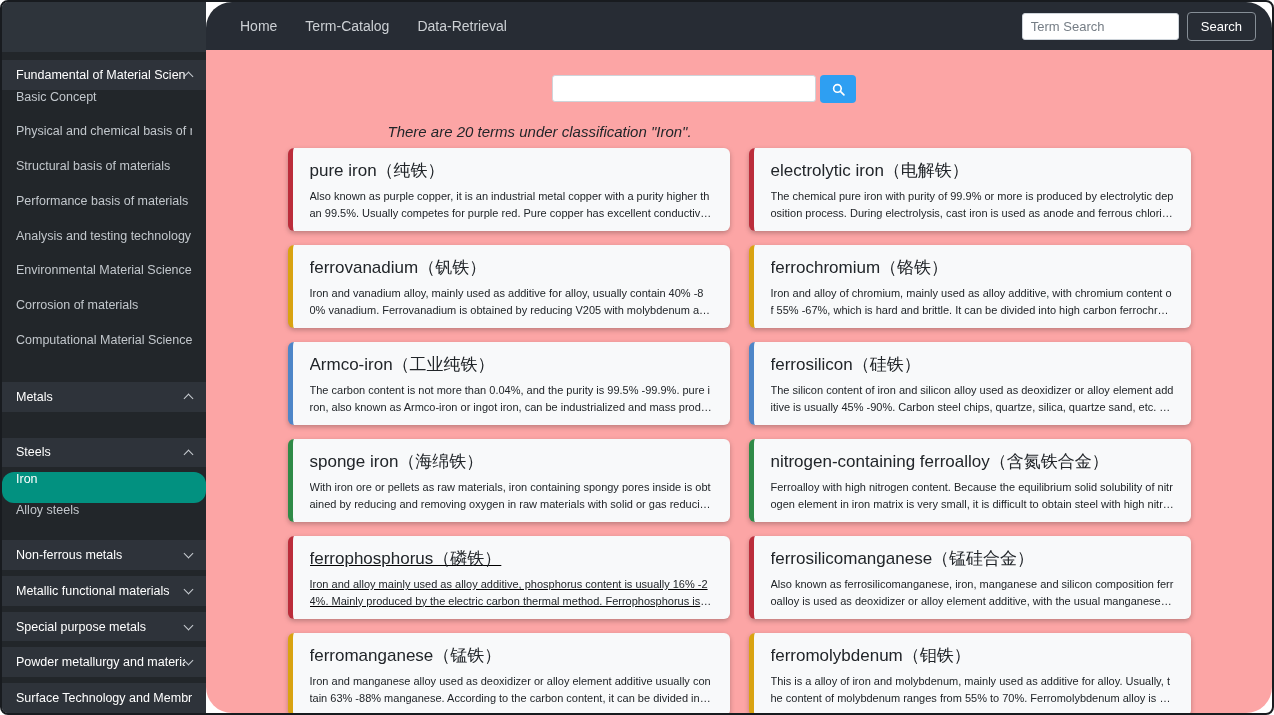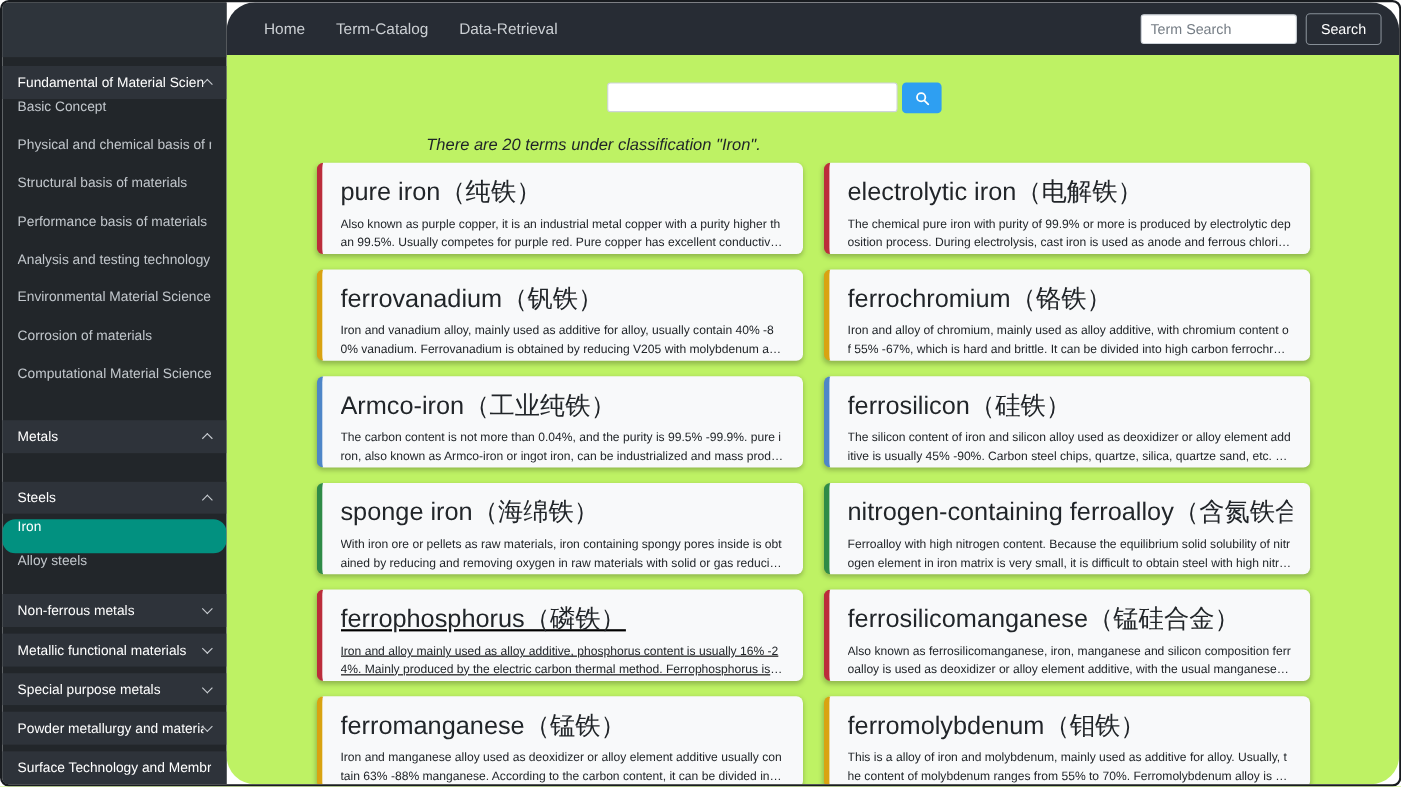--- a/index.html
+++ b/index.html
@@ -45,32 +45,32 @@
   .navbar {
     height: 48px; background: #272c34; display: flex; align-items: center;
     padding: 0 16px 0 20px; flex: none;
   }
   .nav-link {
     color: #ccd0d4; font-size: 14px; padding: 8px 14px; cursor: pointer;
     white-space: nowrap;
   }
   .nav-spacer { flex: 1; }
   .nav-search-input {
-    width: 142px; height: 27px; border: 1px solid #ced4da; border-radius: 3px;
+    width: 157px; height: 27px; border: 1px solid #ced4da; border-radius: 3px;
     font-size: 13px; padding: 0 8px; font-family: "Liberation Sans", sans-serif;
     color: #7f1d1d; background: #fff; outline: none;
   }
   .nav-search-input::placeholder { color: #757d85; }
   .nav-search-btn {
     margin-left: 8px; height: 29px; padding: 0 13px; background: transparent;
     border: 1px solid #868e96; border-radius: 4px; color: #ffffff;
     font-size: 13px; cursor: pointer; font-family: "Liberation Sans", sans-serif;
   }
   
-  .content { flex: 1; background: #bef264; padding-top: 25px; overflow: hidden; }
+  .content { flex: 1; background: #fca5a5; padding-top: 25px; overflow: hidden; }
   .search-row { display: flex; justify-content: center; align-items: stretch; height: 28px; }
   .main-search-input {
     width: 264px; height: 27px; border: 1px solid #ced4da; border-radius: 3px;
     padding: 0 8px; font-size: 13px; outline: none; margin-left: -70px;
     font-family: "Liberation Sans", sans-serif;
   }
   .main-search-btn {
     width: 36px; height: 28px; margin-left: 4px; border: none; border-radius: 4px;
     display: flex; align-items: center; justify-content: center; cursor: pointer;
   }
@@ -81,21 +81,21 @@
   }
   .cards {
     display: grid; grid-template-columns: 1fr 1fr;
     column-gap: 19px; row-gap: 14px;
   }
   .card {
     background: #f8f9fa; border-radius: 6px; height: 83px;
     border-left: 5px solid #ccc; padding: 11px 16px 10px 17px;
     box-shadow: 0 2px 5px rgba(0,0,0,0.25); cursor: pointer; overflow: hidden;
   }
-  .card-title { font-size: 23px; font-weight: 400; color: #212529; margin-bottom: 6px; white-space: nowrap; overflow: hidden; }
+  .card-title { font-size: 17px; font-weight: 400; color: #212529; margin-bottom: 6px; white-space: nowrap; overflow: hidden; }
   .card-desc {
     font-size: 11px; line-height: 1.5; color: #212529; word-break: break-all;
     display: -webkit-box; -webkit-line-clamp: 2; -webkit-box-orient: vertical; overflow: hidden;
   }
 </style>
 </head>
 <body>
 
 <div class="frame">
 

